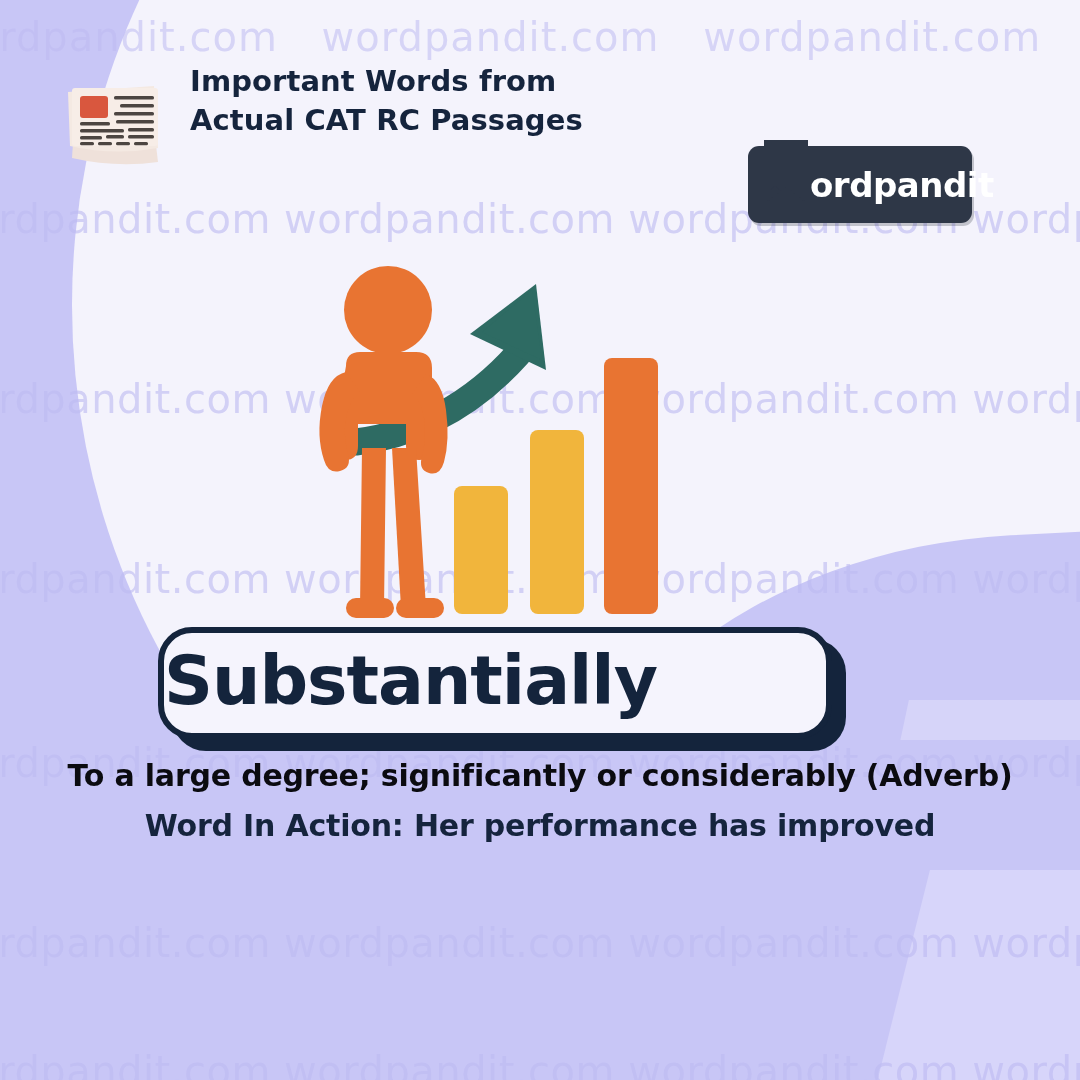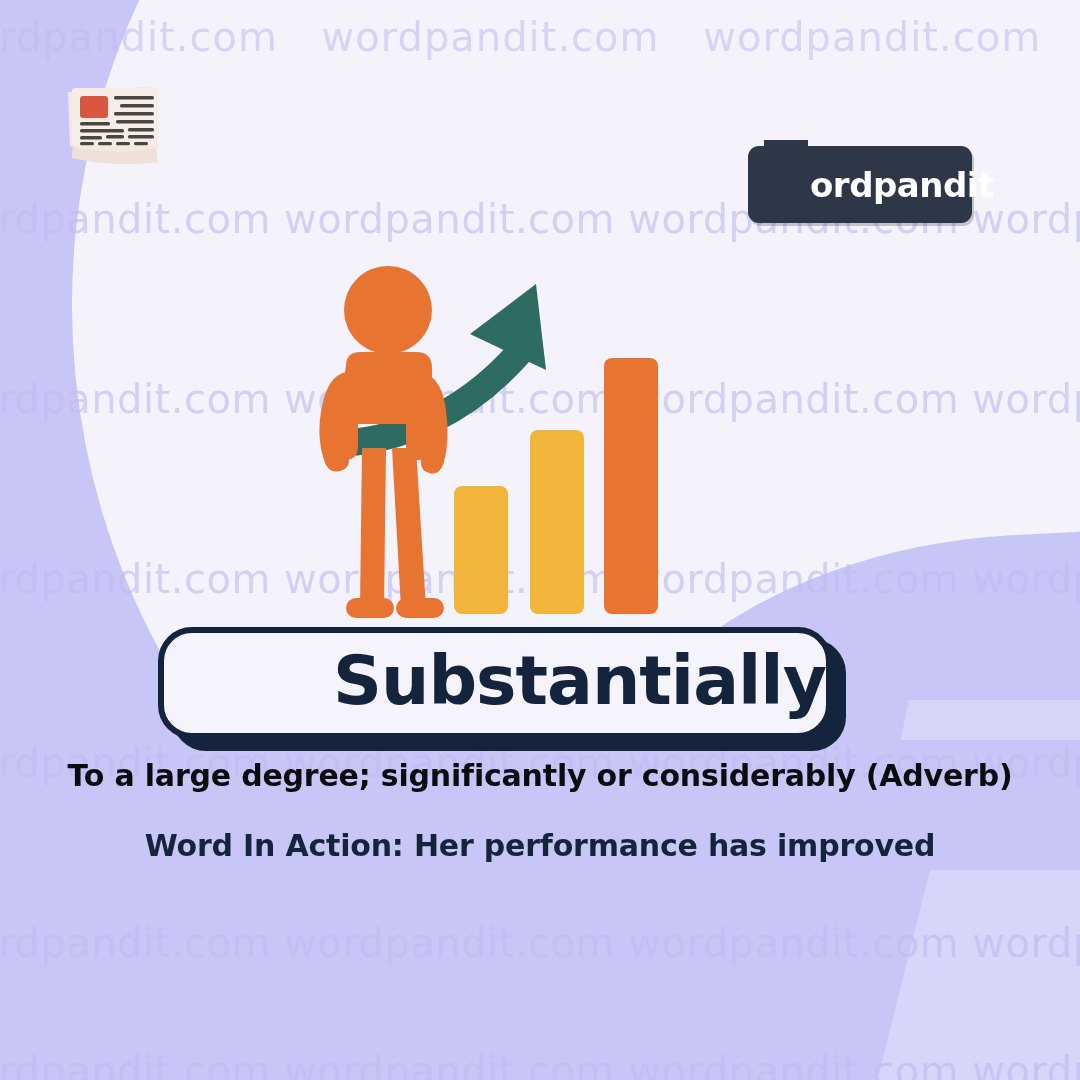--- a/index.html
+++ b/index.html
@@ -90,40 +90,40 @@
   
   .illus{position:absolute;left:300px;top:262px;width:400px;height:362px;}
 
   
   .word-card{
     position:absolute;left:158px;top:627px;width:662px;height:100px;
     background:#F5F4FD;
     border:6px solid #14243C;
     border-radius:34px;
     box-shadow:14px 12px 0 0 #14243C;
-    display:flex;align-items:center;justify-content:flex-end;
+    display:flex;align-items:center;justify-content:flex-start;
   }
   .word-text{
     font-family:"DejaVu Sans", sans-serif;
     font-size:68px;font-weight:700;color:#14243C;letter-spacing:-1px;
     line-height:1;
     transform:translateY(-2px);
   }
 
   
   .def-line{
     position:absolute;left:0;top:758px;width:1080px;text-align:center;
     font-family:"DejaVu Sans", sans-serif;
     font-size:30px;font-weight:700;color:#0B0B10;letter-spacing:-.2px;
   }
   .action-block{
     position:absolute;left:0;top:806px;width:1080px;text-align:center;
     font-family:"DejaVu Sans", sans-serif;
     font-size:30px;font-weight:700;color:#15243D;
-    line-height:1.36;letter-spacing:-.2px;margin-top:20px;
+    line-height:1.36;letter-spacing:-.2px;
   }
   .action-block span{display:block;}
 </style>
 </head>
 <body>
 
 <div id="stage">
 
   <div class="bg-base"></div>
   <div class="bg-white-blob"></div>
@@ -161,20 +161,24 @@
         <rect x="22" y="66" width="22" height="3.6" rx="1.6"></rect>
         <rect x="48" y="65" width="18" height="3.6" rx="1.6"></rect>
         <rect x="70" y="65" width="26" height="3.6" rx="1.6"></rect>
         <rect x="22" y="72" width="14" height="3.2" rx="1.5"></rect>
         <rect x="40" y="72" width="14" height="3.2" rx="1.5"></rect>
         <rect x="58" y="72" width="14" height="3.2" rx="1.5"></rect>
         <rect x="76" y="72" width="14" height="3.2" rx="1.5"></rect>
       </g>
     </svg>
 
+    <div class="header-title">
+      <span>Important Words from</span>
+      <span>Actual CAT RC Passages</span>
+    </div>
 
     <div class="logo">
       <svg class="logo-mark" viewBox="0 0 56 78">
         <path d="M6 2 h44 v64 l-22 -17 l-22 17 Z" fill="#2E3747"></path>
         <path d="M12 2 h10 v50 l-5 -4 l-5 4 Z" fill="#2E3747"></path>
       </svg>
       <div class="logo-text">ordpandit</div>
     </div>
   </div>
 

